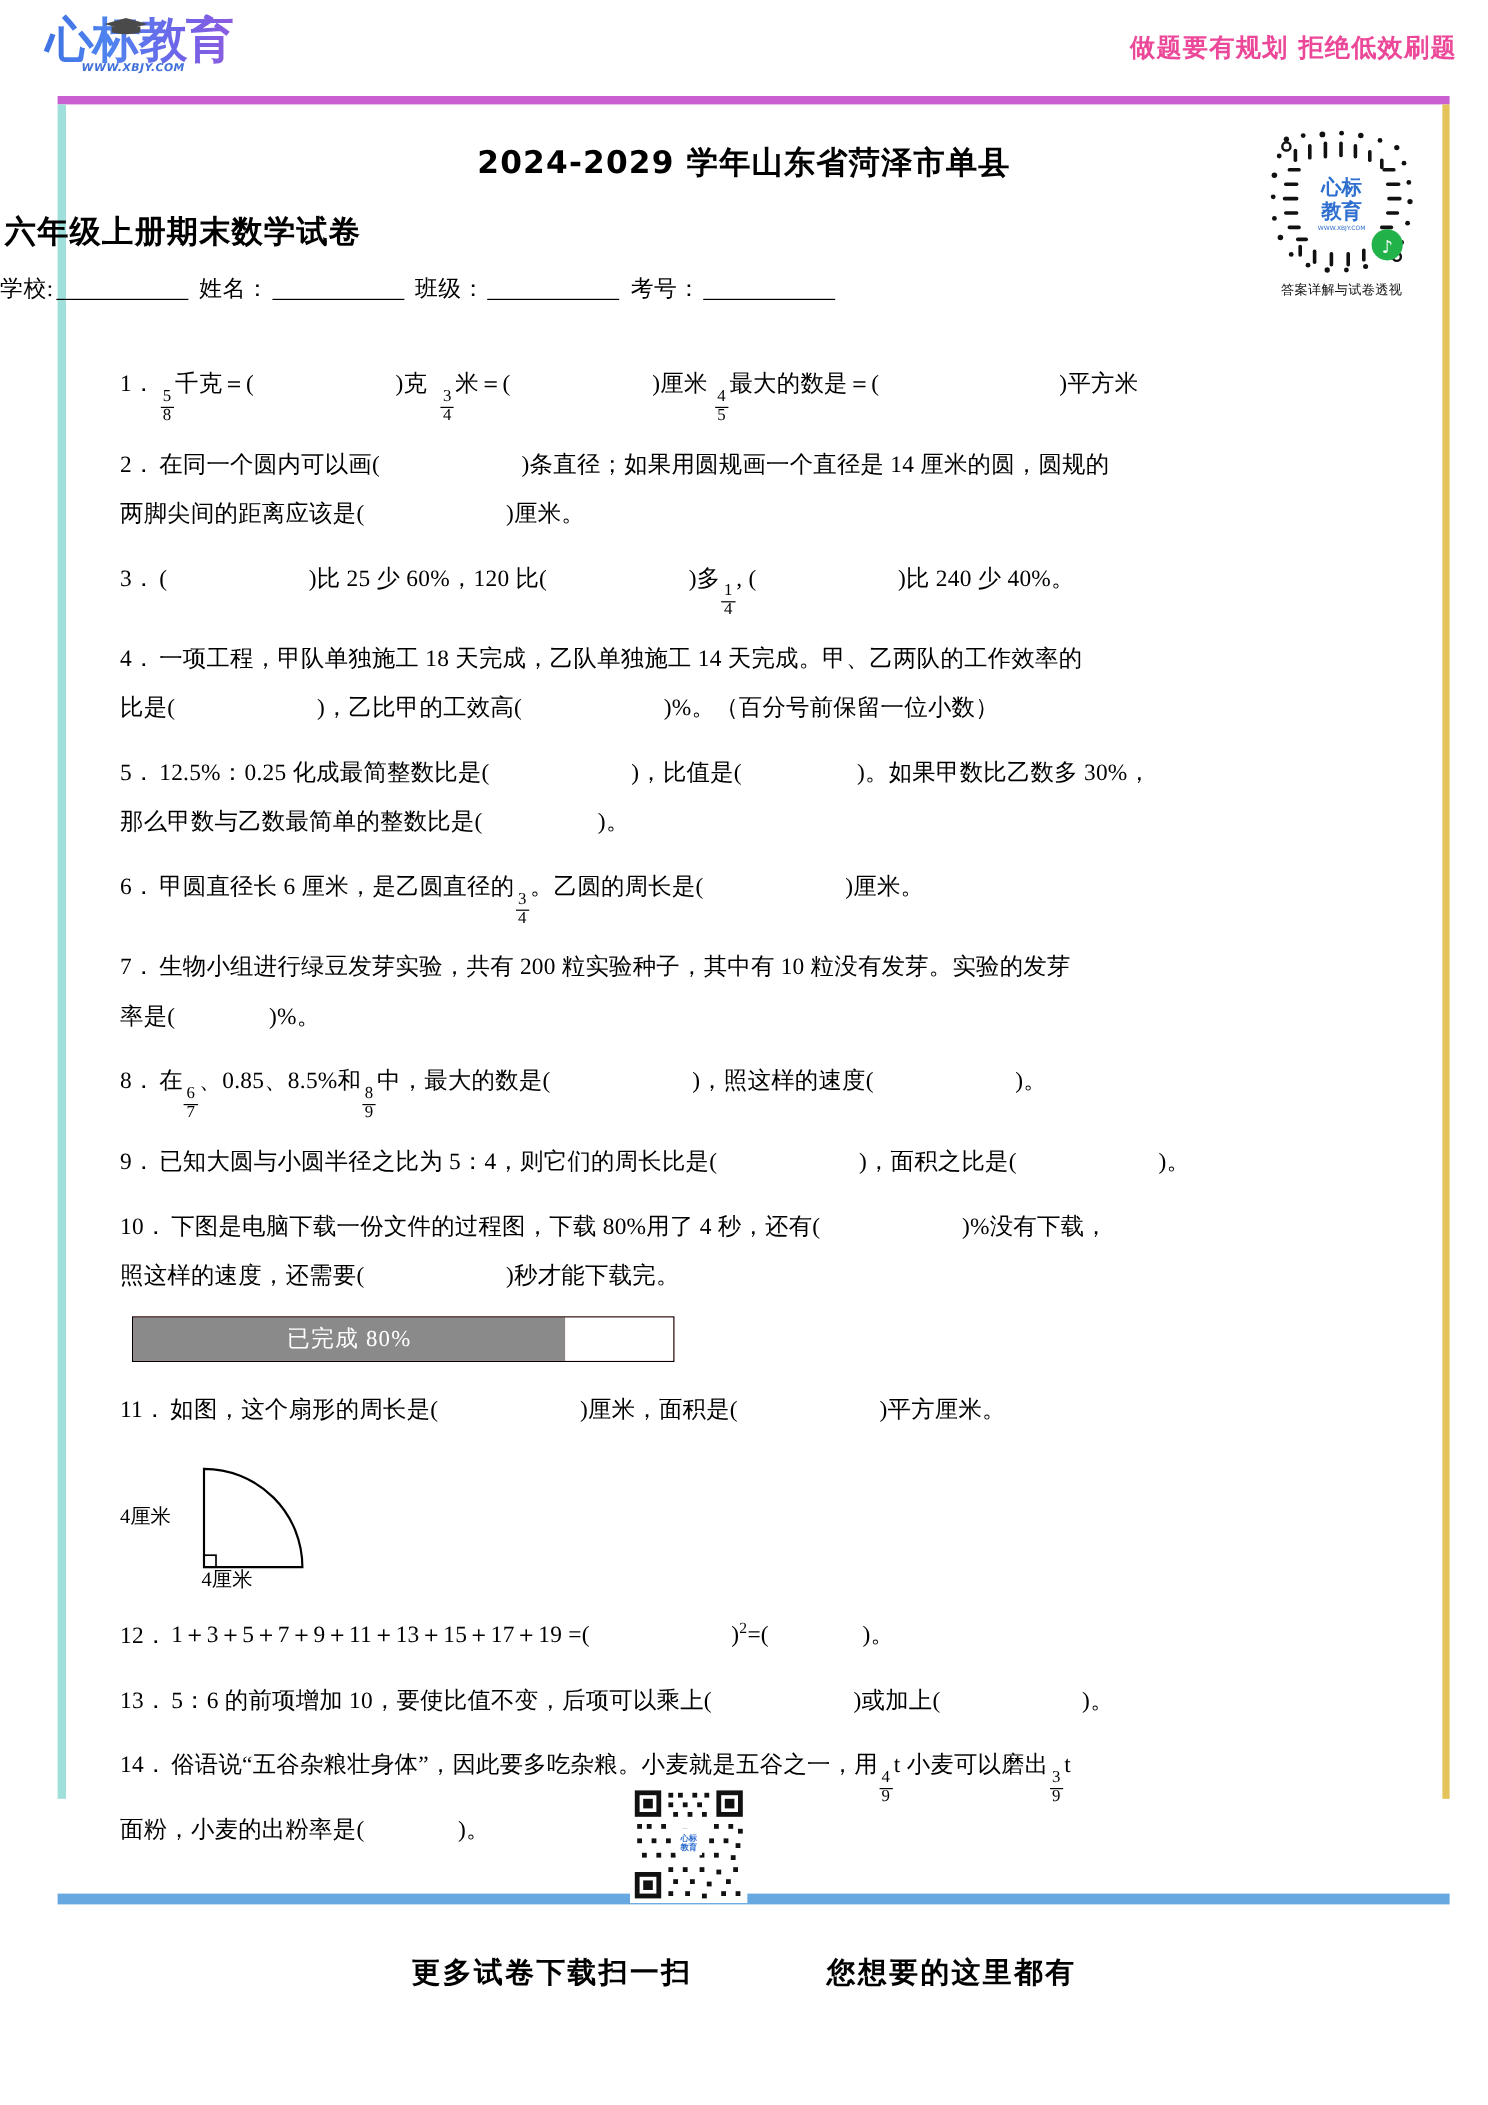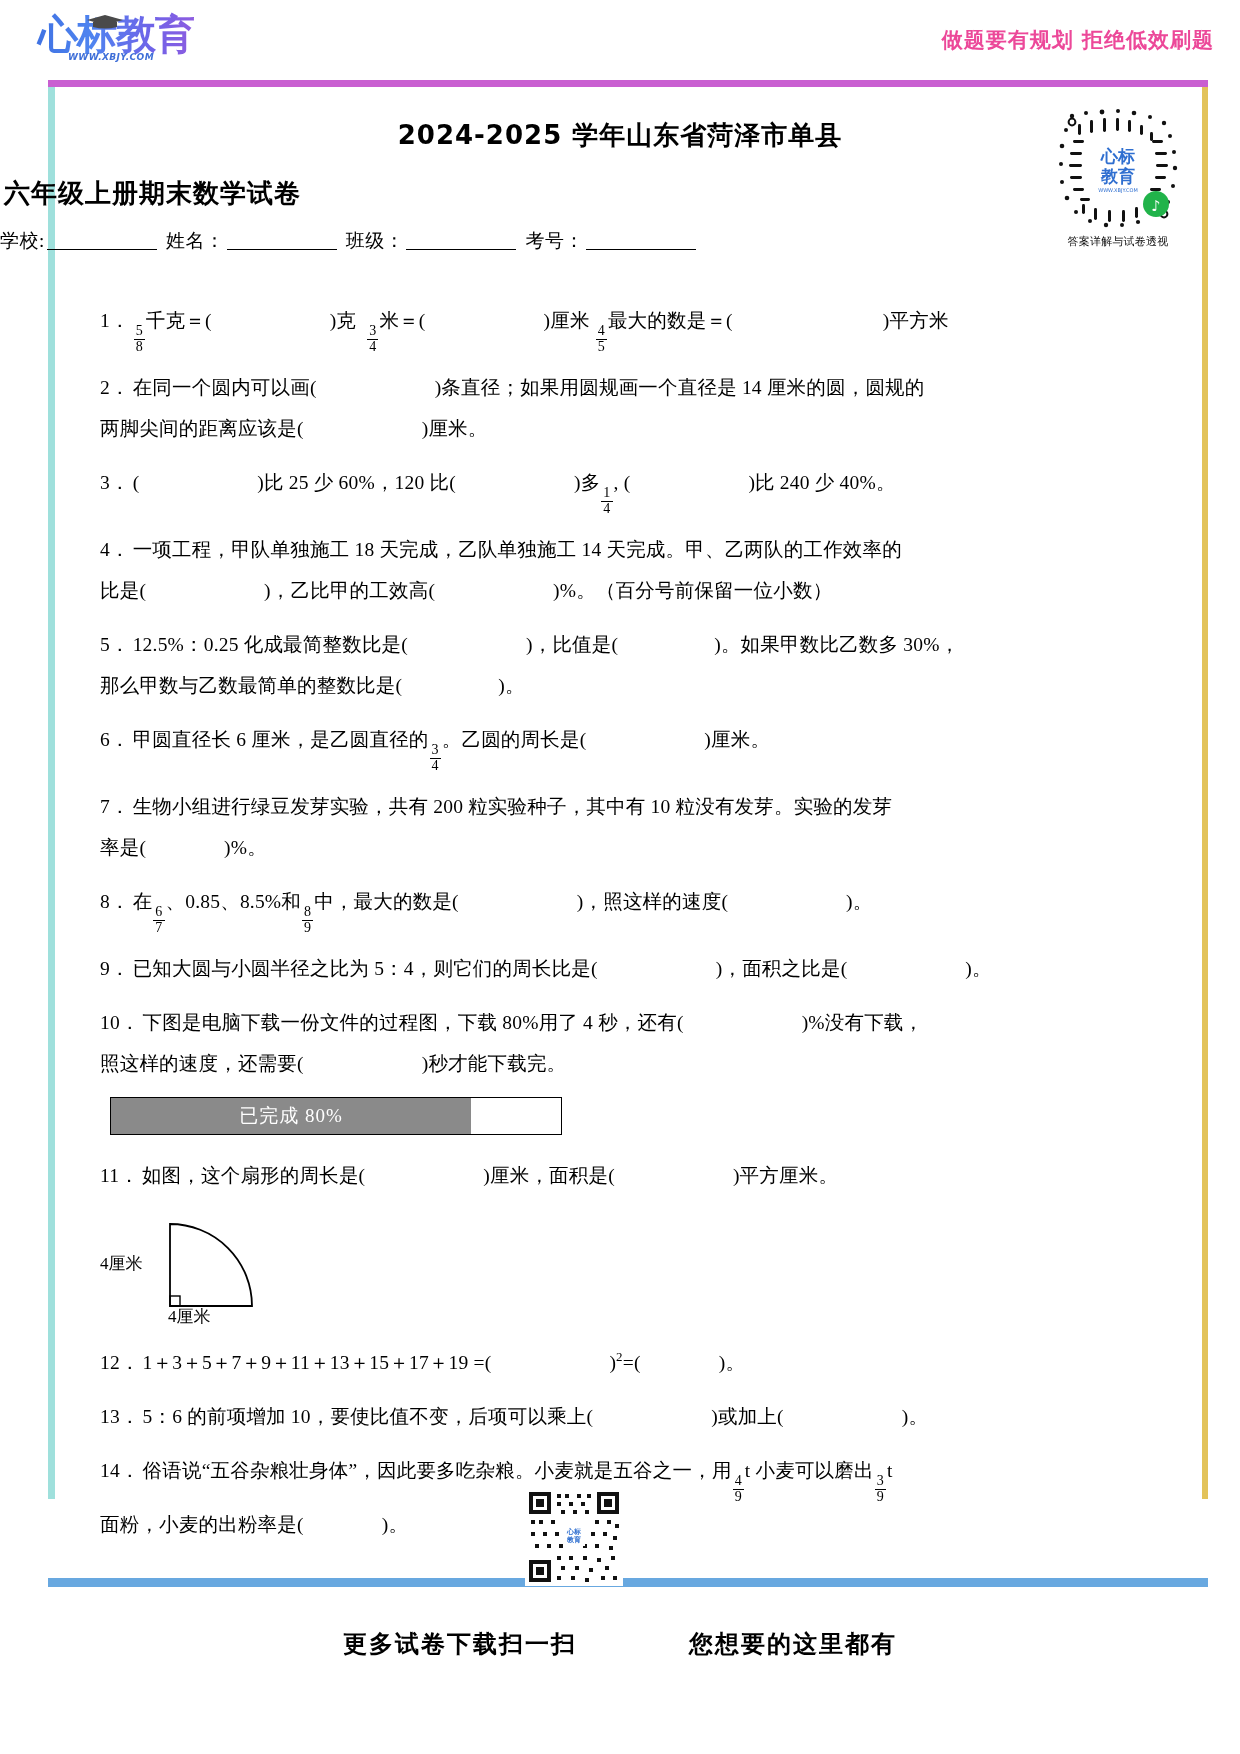--- a/index.html
+++ b/index.html
@@ -275,21 +275,21 @@
     <div class="logo-url">WWW.XBJY.COM</div>
   </div>
   <div class="slogan">做题要有规划 拒绝低效刷题</div>
 </div>
 
 <div class="rule-top"></div>
 <div class="rule-left"></div>
 <div class="rule-right"></div>
 <div class="rule-bottom"></div>
 
-<div class="paper-title">2024-2025 学年山东省菏泽市单县</div>
+<div class="paper-title">2024-2029 学年山东省菏泽市单县</div>
 <div class="paper-subtitle">六年级上册期末数学试卷</div>
 
 <div class="info-line">
   <span>学校:</span><span class="blank"></span>
   <span>姓名：</span><span class="blank"></span>
   <span>班级：</span><span class="blank"></span>
   <span>考号：</span><span class="blank"></span>
 </div>
 
 <div class="qr-block">

